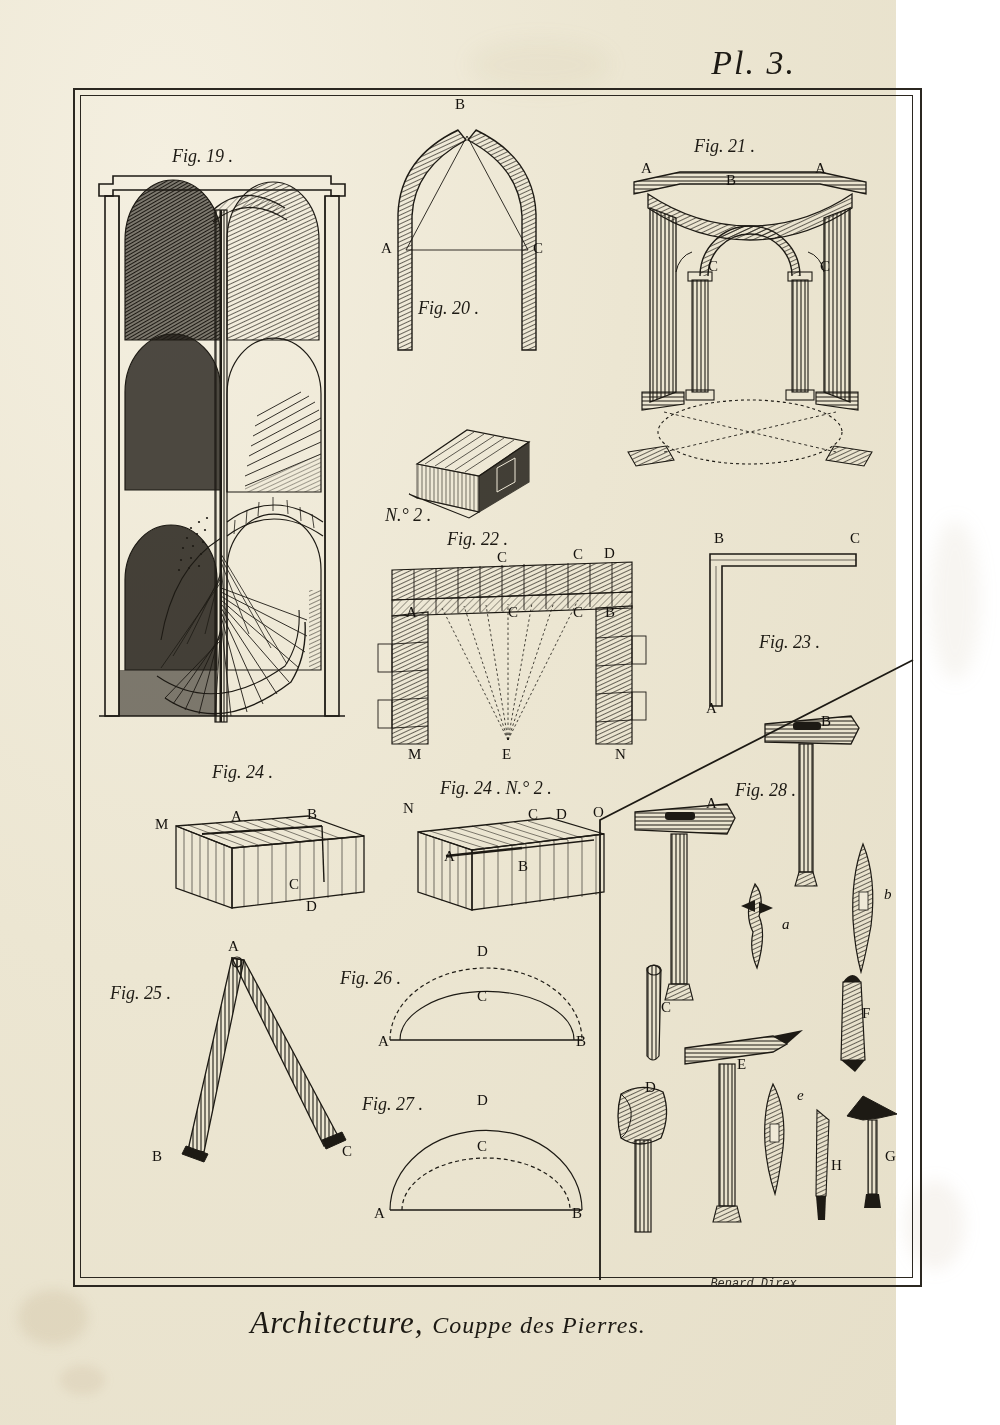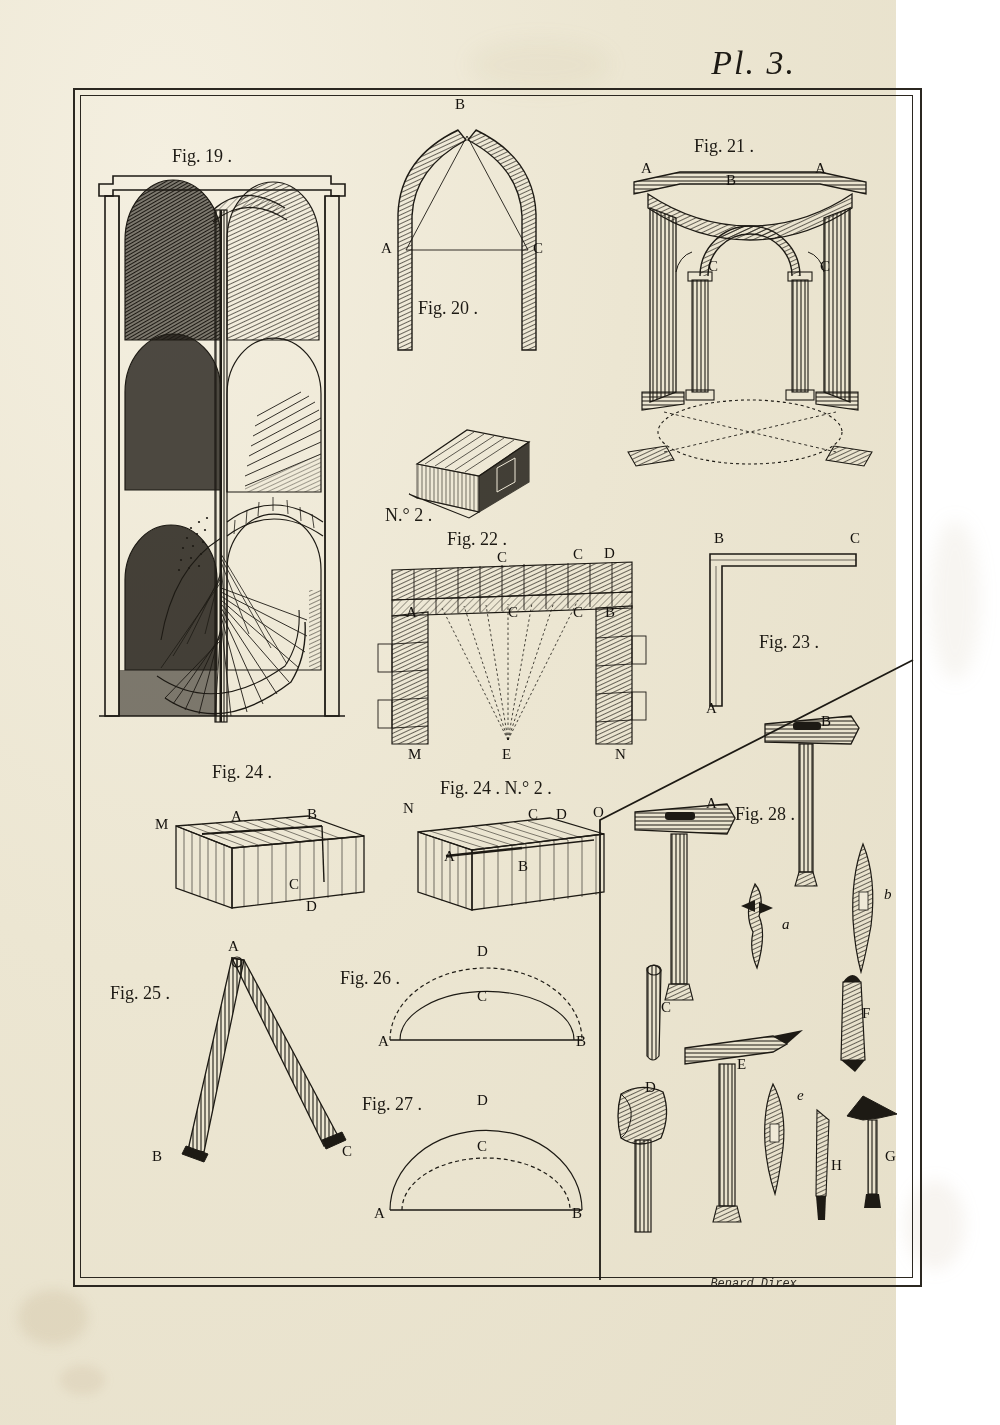--- a/index.html
+++ b/index.html
@@ -80,20 +80,21 @@
     right: 92px;
     top: 1277px;
     font-family: Liberation Mono, monospace;
     font-style: italic;
     font-size: 12px;
     color: #2b2720;
   }
   .figlabel {
     position: absolute;
     font-family: "Liberation Serif", serif;
+    font-style: italic;
     font-size: 18px;
     color: #1d1a14;
     white-space: nowrap;
     text-align: right;
   }
   .pt {
     position: absolute;
     font-family: "Liberation Serif", serif;
     font-size: 15px;
     color: #14110d;
@@ -585,29 +586,33 @@
       <path d="M226 360 L250 360 L240 372 Z" fill="#1d1a14"></path>
 
       <path d="M248 396 L282 414 L264 418 L248 420 L232 416 Z" fill="#1d1a14" stroke="#1d1a14" stroke-width="1"></path>
       <rect x="253" y="420" width="9" height="74" fill="url(#hatchV)" stroke="#1d1a14" stroke-width="1.1"></rect>
       <path d="M251 494 L264 494 L266 508 L249 508 Z" fill="#1d1a14"></path>
 
       <path d="M202 410 L214 420 L211 496 L201 496 Z" fill="url(#hatchMed)" stroke="#1d1a14" stroke-width="1.1"></path>
       <path d="M201 496 L211 496 L210 520 L203 520 Z" fill="#1d1a14"></path>
     </svg>
   </div>
-  <div class="figlabel" style="left:735px; top:804px;">Fig. 28 .</div>
+  <div class="figlabel" style="left:735px; top:780px;">Fig. 28 .</div>
   <div class="pt" style="left:706px; top:795px;">A</div>
   <div class="pt" style="left:821px; top:713px;">B</div>
   <div class="pt italic" style="left:782px; top:916px;">a</div>
   <div class="pt italic" style="left:884px; top:886px;">b</div>
   <div class="pt" style="left:661px; top:999px;">C</div>
   <div class="pt" style="left:645px; top:1079px;">D</div>
   <div class="pt" style="left:737px; top:1056px;">E</div>
   <div class="pt" style="left:862px; top:1005px;">F</div>
   <div class="pt" style="left:885px; top:1148px;">G</div>
   <div class="pt" style="left:831px; top:1157px;">H</div>
   <div class="pt italic" style="left:797px; top:1087px;">e</div>
 
   <div class="signature">Benard Direx.</div>
 
+  <div class="caption">
+    <span>Architecture,</span>
+    <span class="small">Couppe des Pierres.</span>
+  </div>
 
 </div>
 
 </body></html>

